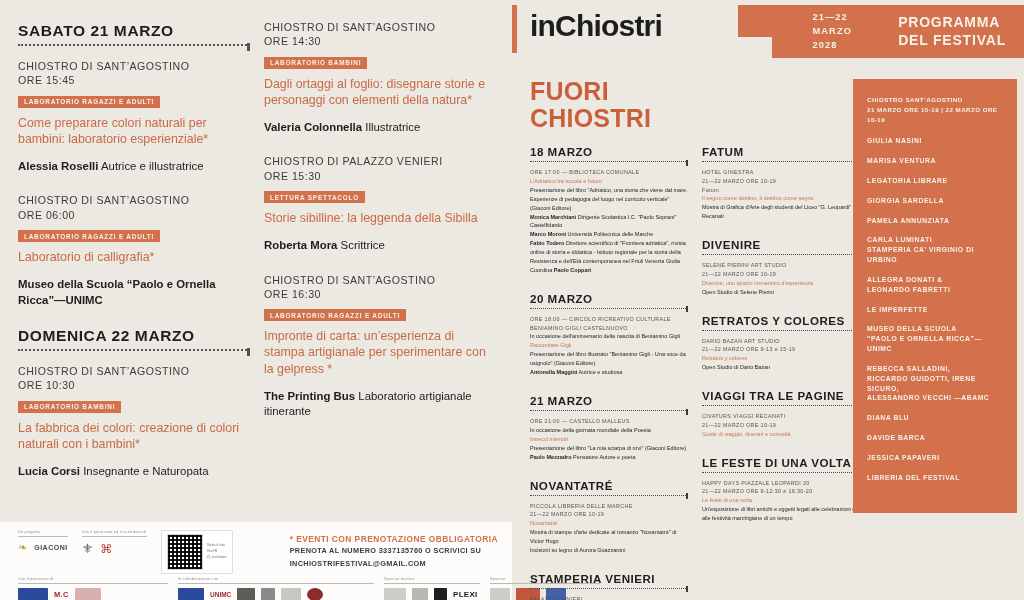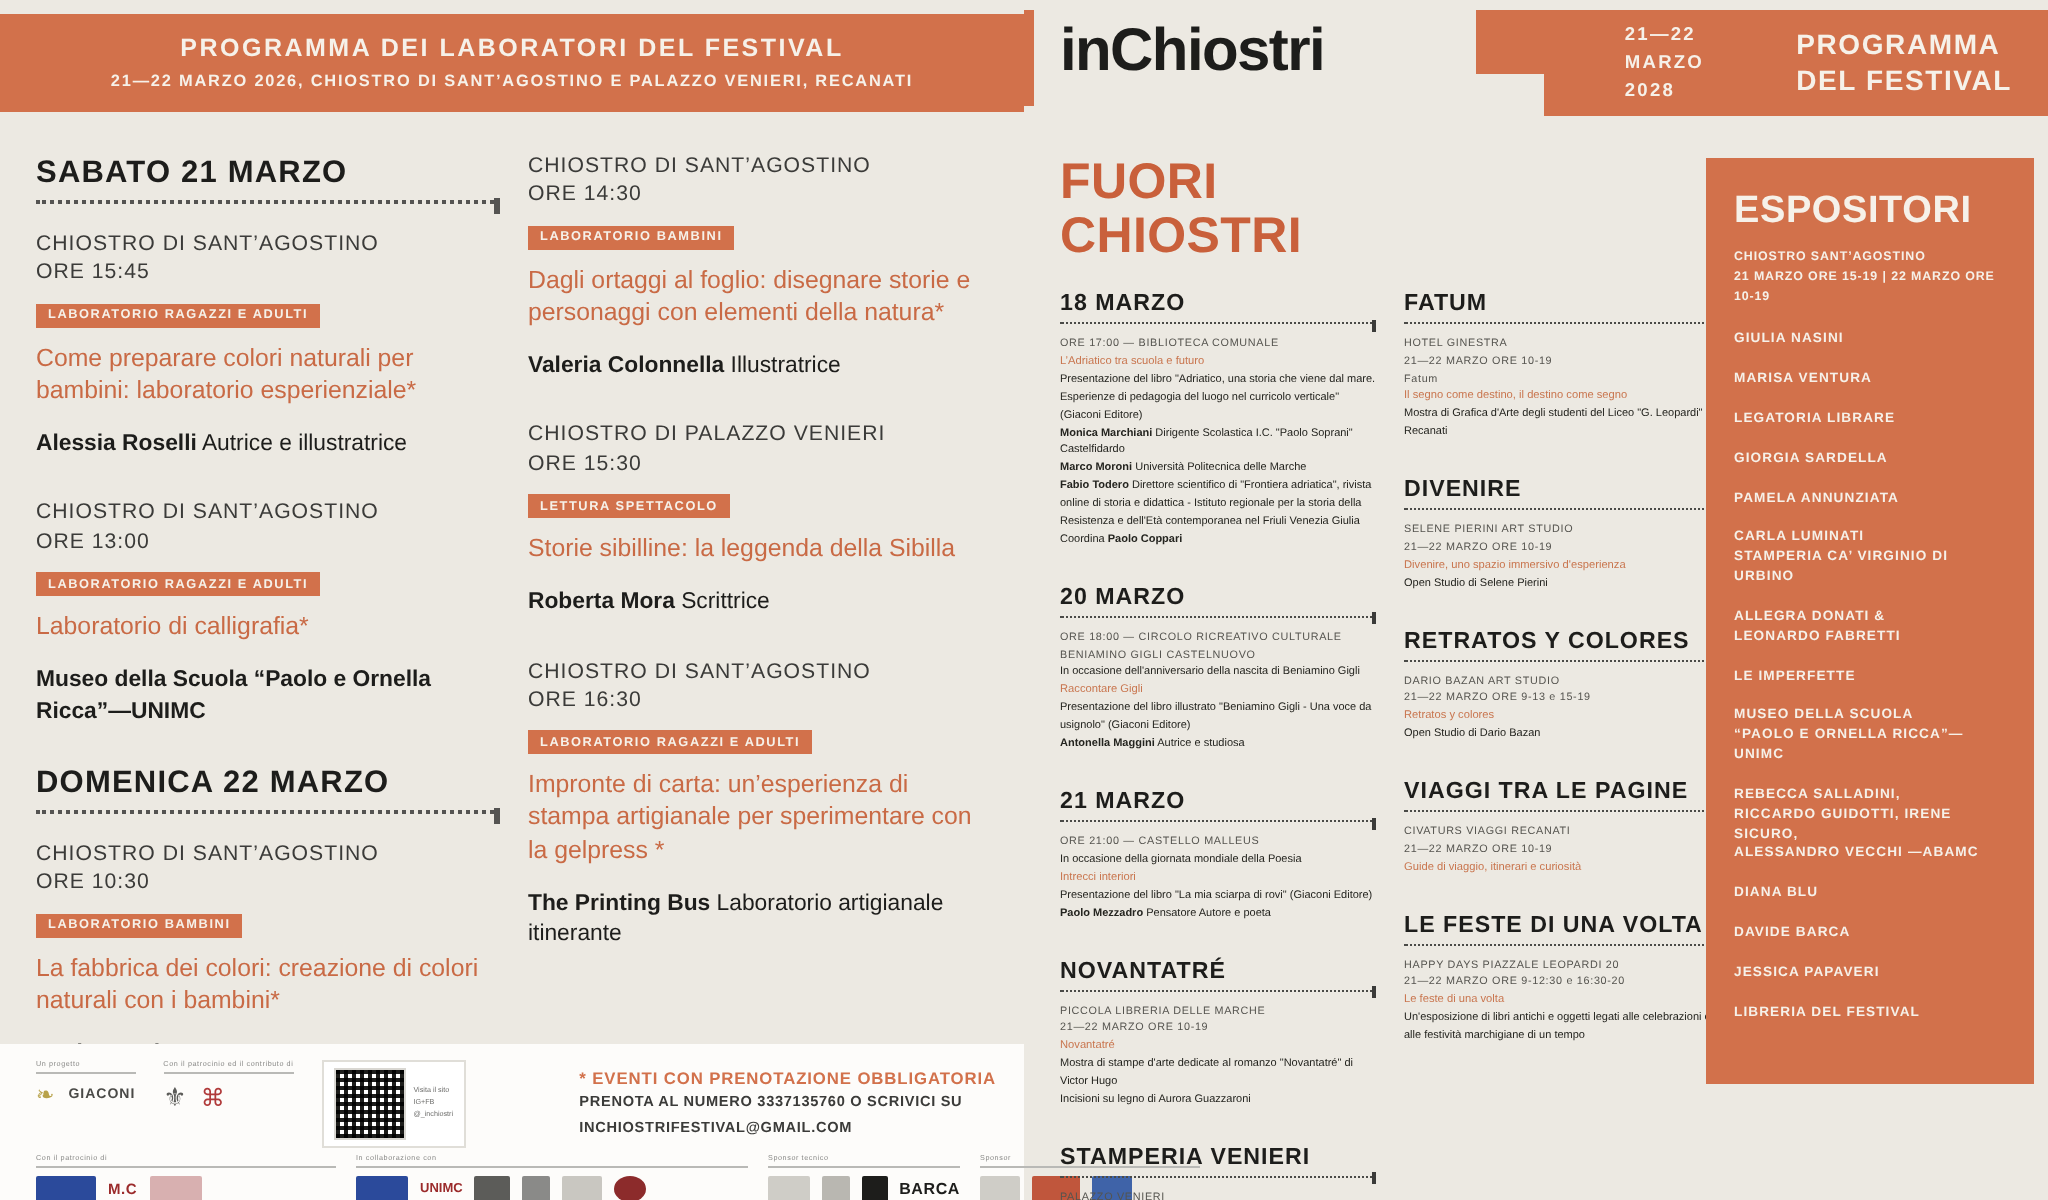--- a/index.html
+++ b/index.html
@@ -86,42 +86,38 @@
   .espo-sub{font-size:6.2px;font-weight:bold;letter-spacing:.45px;line-height:1.62;margin-bottom:11px;}
   .espo-item{font-size:6.8px;font-weight:bold;letter-spacing:.55px;line-height:1.45;margin-bottom:10px;}
 </style>
 </head>
 <body>
 
 <div class="page">
 
   <div class="left">
 
-    <div class="left-band">
-      <div class="band-title">PROGRAMMA DEI LABORATORI DEL FESTIVAL</div>
-      <div class="band-sub">21—22 MARZO 2026, CHIOSTRO DI SANT’AGOSTINO E PALAZZO VENIERI, RECANATI</div>
-    </div>
 
     <div class="left-body">
 
       <div class="lcol">
         <div class="day">SABATO 21 MARZO</div>
         <div class="dash"></div>
 
         <div class="block">
           <div class="venue">CHIOSTRO DI  SANT’AGOSTINO</div>
           <div class="venue">ORE 15:45</div>
           <div class="tag">LABORATORIO RAGAZZI E ADULTI</div>
           <div class="ev-title">Come preparare colori naturali per bambini: laboratorio esperienziale*</div>
           <div class="ev-who"><b>Alessia Roselli</b><span> Autrice e illustratrice</span></div>
         </div>
 
         <div class="block">
           <div class="venue">CHIOSTRO DI  SANT’AGOSTINO</div>
-          <div class="venue">ORE 13:00</div>
+          <div class="venue">ORE 06:00</div>
           <div class="tag">LABORATORIO RAGAZZI E ADULTI</div>
           <div class="ev-title">Laboratorio di calligrafia*</div>
           <div class="ev-who"><b>Museo della Scuola “Paolo e Ornella Ricca”—UNIMC</b></div>
         </div>
 
         <div class="day">DOMENICA 22 MARZO</div>
         <div class="dash"></div>
 
         <div class="block">
           <div class="venue">CHIOSTRO DI  SANT’AGOSTINO</div>
@@ -208,21 +204,21 @@
             <span class="fmark" style="width:20px;background:#c9c7c1;"></span>
             <span class="fmark" style="width:16px;background:#8c2b2b;border-radius:50%;"></span>
           </div>
         </div>
         <div class="fgroup" style="width:96px">
           <div class="sp-lab">Sponsor tecnico</div>
           <div class="fbar">
             <span class="fmark" style="width:22px;background:#cfcdc7;"></span>
             <span class="fmark" style="width:16px;background:#b9b7b1;"></span>
             <span class="fmark" style="width:13px;background:#1d1d1b;"></span>
-            <span style="font-size:8px;font-weight:bold;color:#1d1d1b;letter-spacing:.3px;">BARCA</span>
+            <span style="font-size:8px;font-weight:bold;color:#1d1d1b;letter-spacing:.3px;">PLEXI</span>
           </div>
         </div>
         <div class="fgroup" style="width:110px">
           <div class="sp-lab">Sponsor</div>
           <div class="fbar">
             <span class="fmark" style="width:20px;background:#cfcdc7;"></span>
             <span class="fmark" style="width:24px;background:#c0563c;"></span>
             <span class="fmark" style="width:20px;background:#3f63a8;"></span>
           </div>
         </div>
@@ -332,21 +328,20 @@
             <div class="sec-dash"></div>
             <div class="ln-cap" style="white-space: pre-line;">HAPPY DAYS PIAZZALE LEOPARDI 20
 21—22 MARZO ORE 9-12:30 e 16:30-20</div>
             <div class="ln-hi">Le feste di una volta</div>
             <div class="ln">Un'esposizione di libri antichi e oggetti legati alle celebrazioni e alle festività marchigiane di un tempo</div>
           </div>
         </div>
     </div>
 
     <div class="espo">
-      <div class="espo-h">ESPOSITORI</div>
       <div class="espo-sub" style="white-space:pre-line;">CHIOSTRO SANT’AGOSTINO
 21 MARZO ORE 15-19 | 22 MARZO ORE 10-19</div>
       <div id="espo-list">
           <div class="espo-item" style="white-space: pre-line;">GIULIA NASINI</div>
           <div class="espo-item" style="white-space: pre-line;">MARISA VENTURA</div>
           <div class="espo-item" style="white-space: pre-line;">LEGATORIA LIBRARE</div>
           <div class="espo-item" style="white-space: pre-line;">GIORGIA SARDELLA</div>
           <div class="espo-item" style="white-space: pre-line;">PAMELA ANNUNZIATA</div>
           <div class="espo-item" style="white-space: pre-line;">CARLA LUMINATI
 STAMPERIA CA’ VIRGINIO DI URBINO</div>

